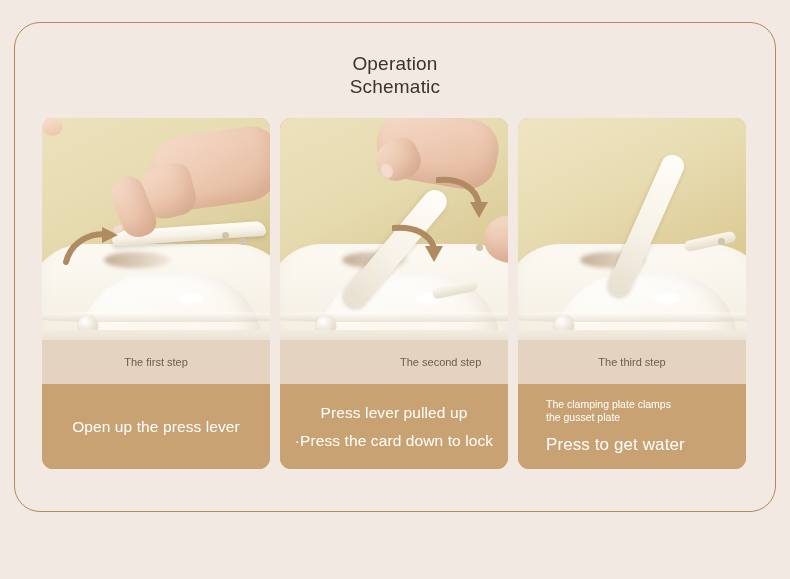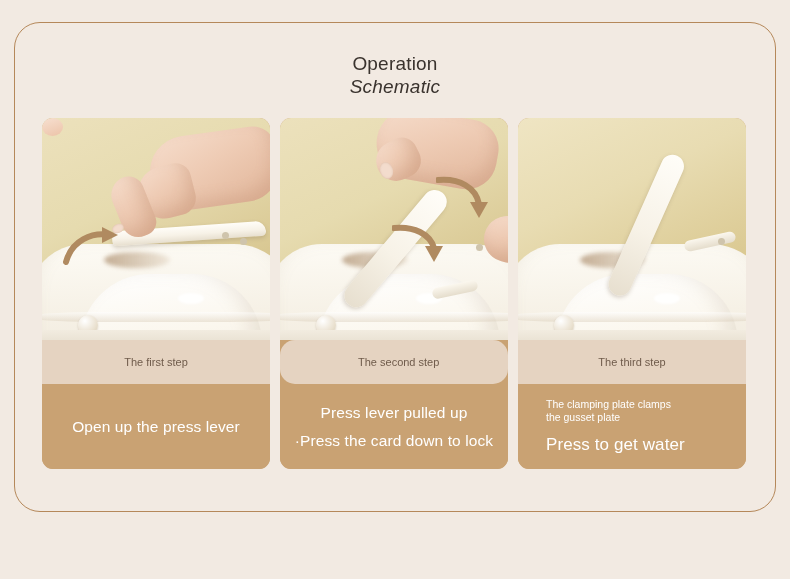--- a/index.html
+++ b/index.html
@@ -20,21 +20,21 @@
   }
   #title{
     position:absolute;
     left:0;right:0;top:52px;
     text-align:center;
     color:#3a332e;
     font-size:19px;
     line-height:23px;
     letter-spacing:.2px;
   }
-  #title .l2{display:block;font-style:italic;}
+  #title .l2{display:block;}
 
   #panels{
     position:absolute;
     left:42px;top:118px;
     width:707px;height:351px;
     display:flex;
     gap:10px;
   }
   .panel{
     width:228px;
@@ -213,23 +213,22 @@
     align-items:center;
     justify-content:center;
     color:#6f5b4b;
     font-size:11px;
     line-height:14px;
     padding:0 12px;
     box-sizing:border-box;
   }
   .step-band.two-line{
     justify-content:flex-start;
-    padding-left:78px;
+    padding-left:120px;
     text-align:center;
-    border-radius:15px;
   }
   
   .caption{
     flex:1;
     background:#c9a273;
     color:#ffffff;
     padding:0 12px;
     box-sizing:border-box;
     display:flex;
     flex-direction:column;

